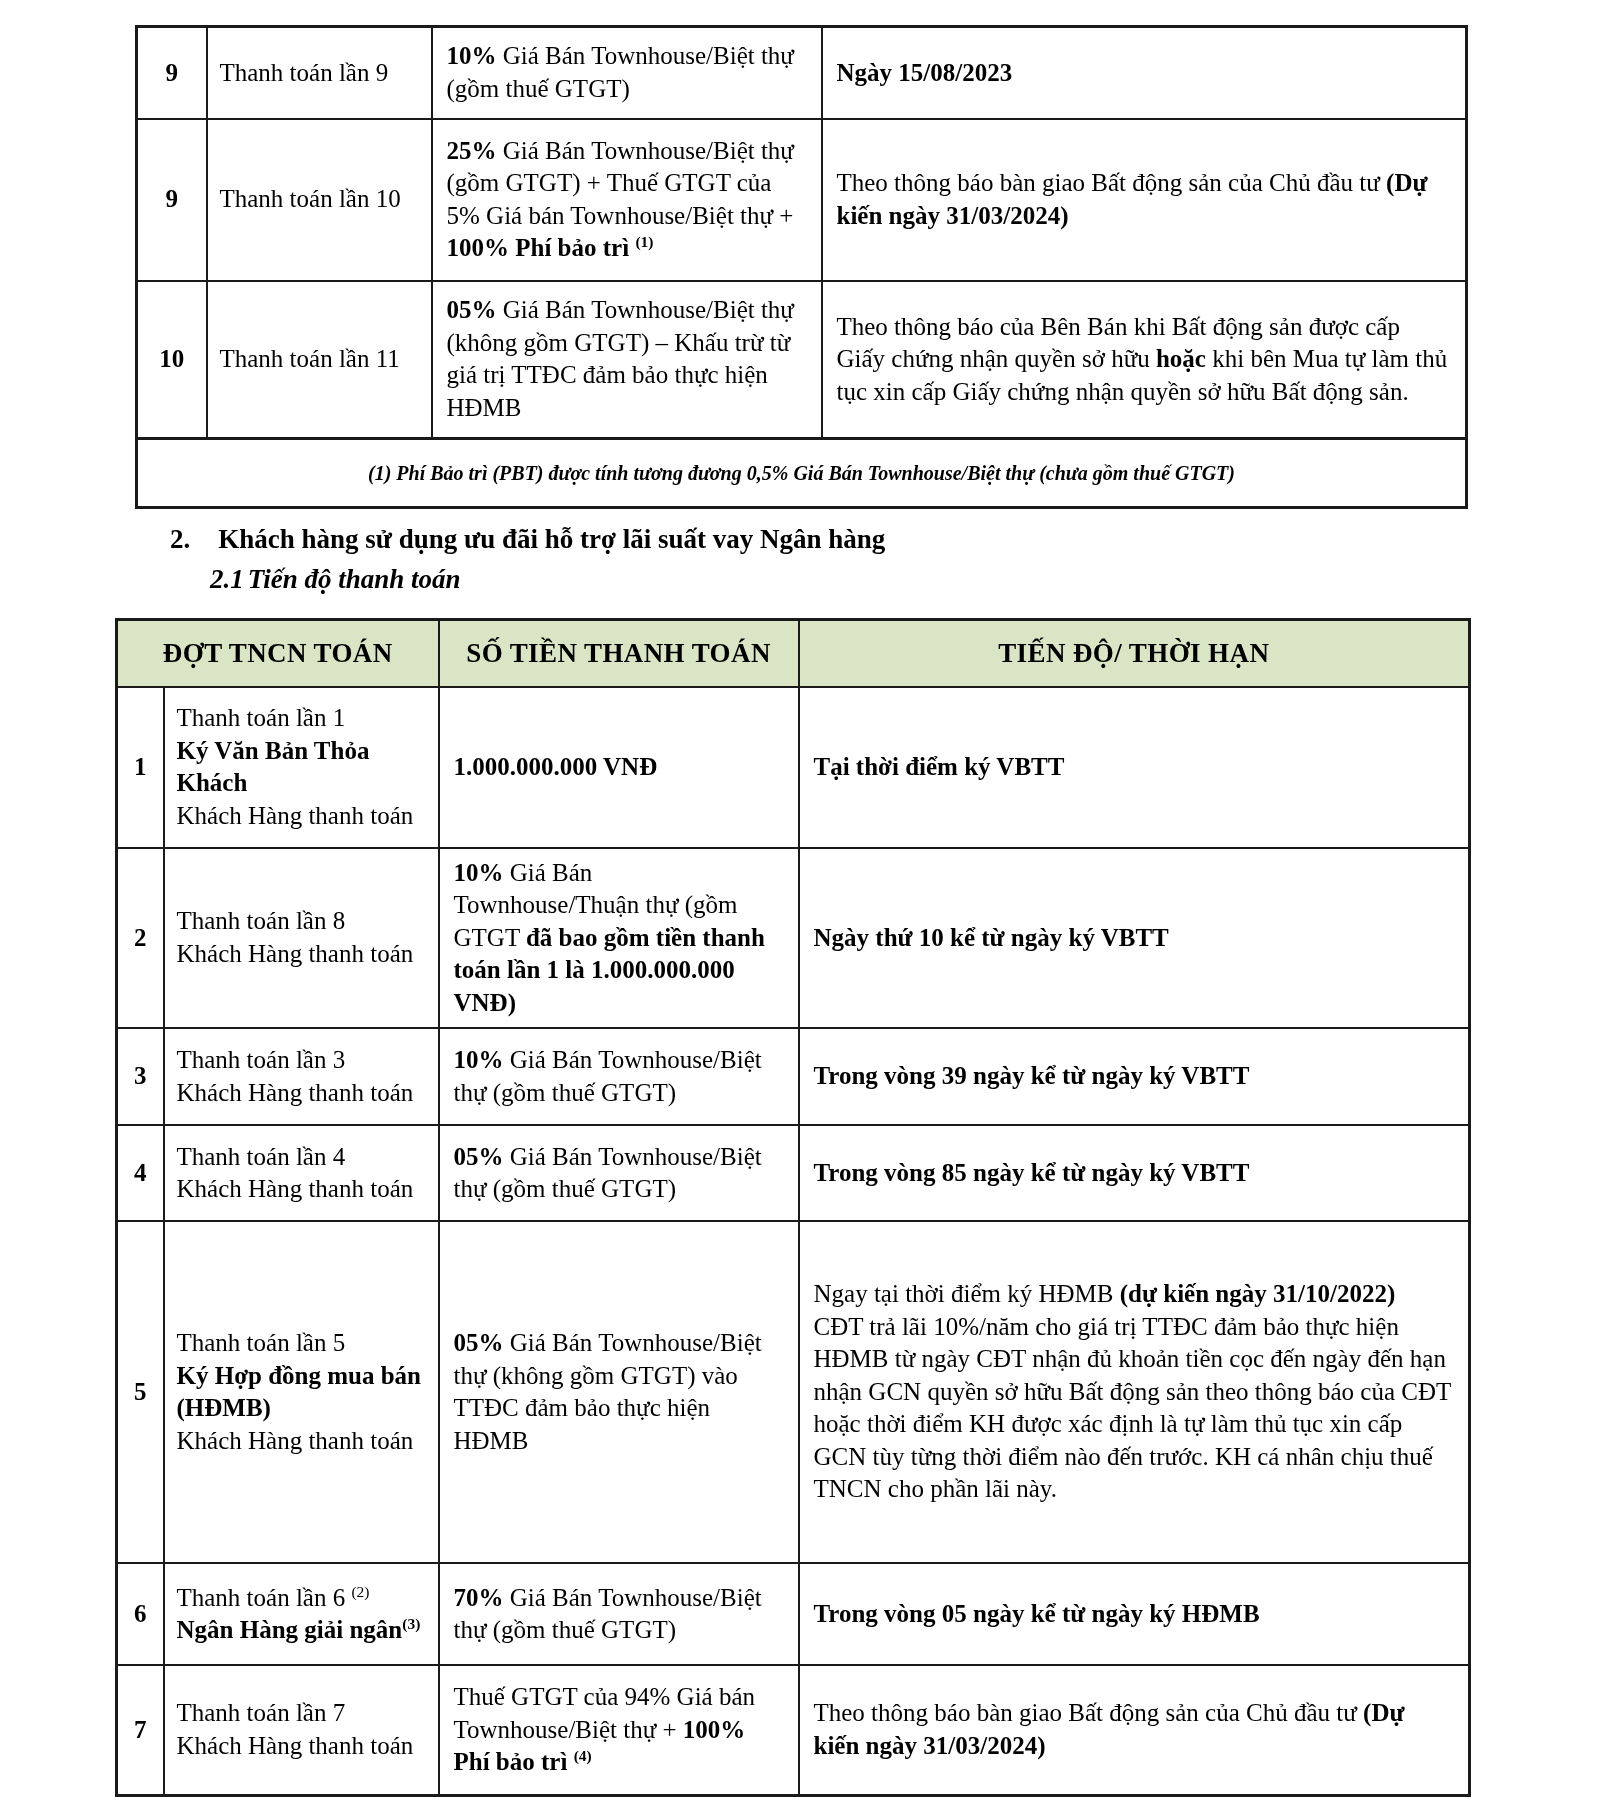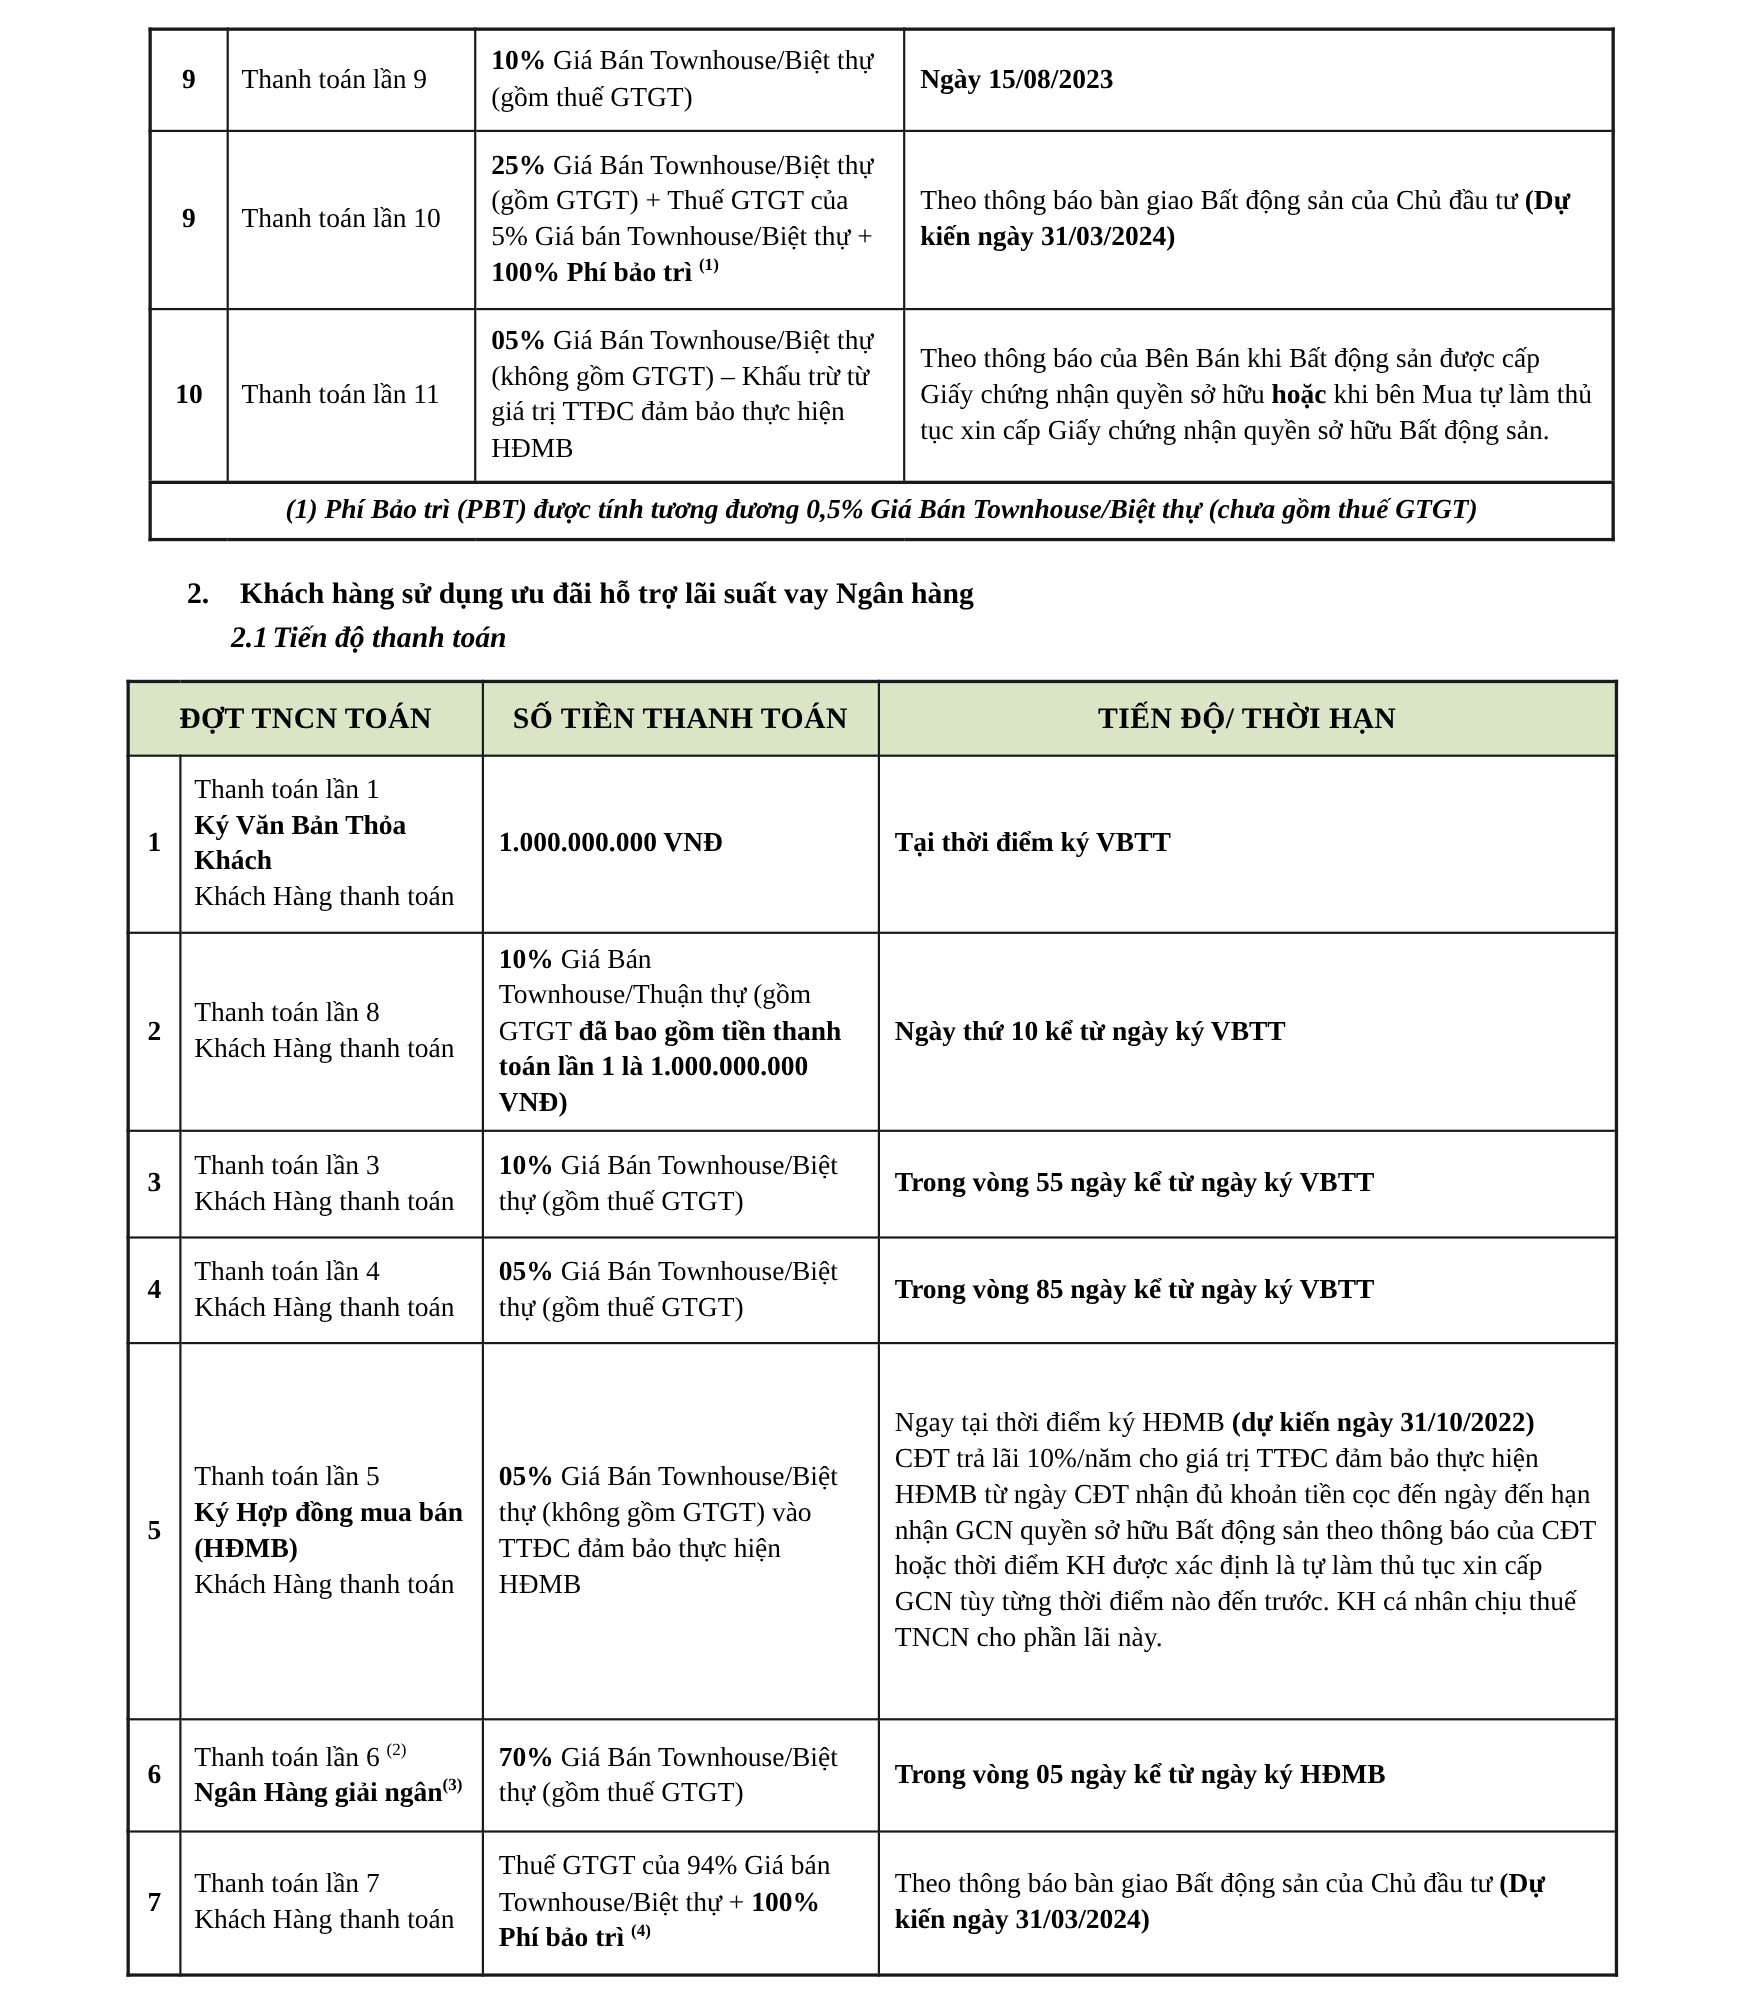--- a/index.html
+++ b/index.html
@@ -22,21 +22,21 @@
   .name-cell { padding:8px 12px; }
 
   .t2 thead th {
     background:#d9e5c5;
     font-weight:700; font-size:27px; text-align:center;
     letter-spacing:.4px; padding:14px 8px; height:67px;
   }
 
   .footnote-row td {
     text-align:center; font-weight:700; font-style:italic;
-    font-size:25px; padding:8px 8px; height:38px;
+    font-size:20px; padding:20px 8px; height:38px;
     border-top:3px solid #1a1a1a;
   }
 
   .para { margin:0; }
   .b { font-weight:700; }
   .i { font-style:italic; }
   sup { font-size:.62em; vertical-align:super; line-height:0; }
 
   .heading { position:absolute; left:170px; top:524px; font-size:27px; }
   .h-line1 { display:flex; gap:28px; font-weight:700; }
@@ -157,21 +157,21 @@
         <tr style="height: 97px;">
       <td class="stt">3</td>
       <td class="name-cell">
             <div class="para"><span>Thanh toán lần 3</span></div>
             <div class="para"><span>Khách Hàng thanh toán</span></div>
           </td>
       <td>
             <div class="para"><span class="b">10%</span><span> Giá Bán Townhouse/Biệt thự (gồm thuế GTGT)</span></div>
           </td>
       <td>
-            <div class="para"><span class="b">Trong vòng 55 ngày kể từ ngày ký VBTT</span></div>
+            <div class="para"><span class="b">Trong vòng 39 ngày kể từ ngày ký VBTT</span></div>
           </td>
     </tr>
         <tr style="height: 96px;">
       <td class="stt">4</td>
       <td class="name-cell">
             <div class="para"><span>Thanh toán lần 4</span></div>
             <div class="para"><span>Khách Hàng thanh toán</span></div>
           </td>
       <td>
             <div class="para"><span class="b">05%</span><span> Giá Bán Townhouse/Biệt thự (gồm thuế GTGT)</span></div>

